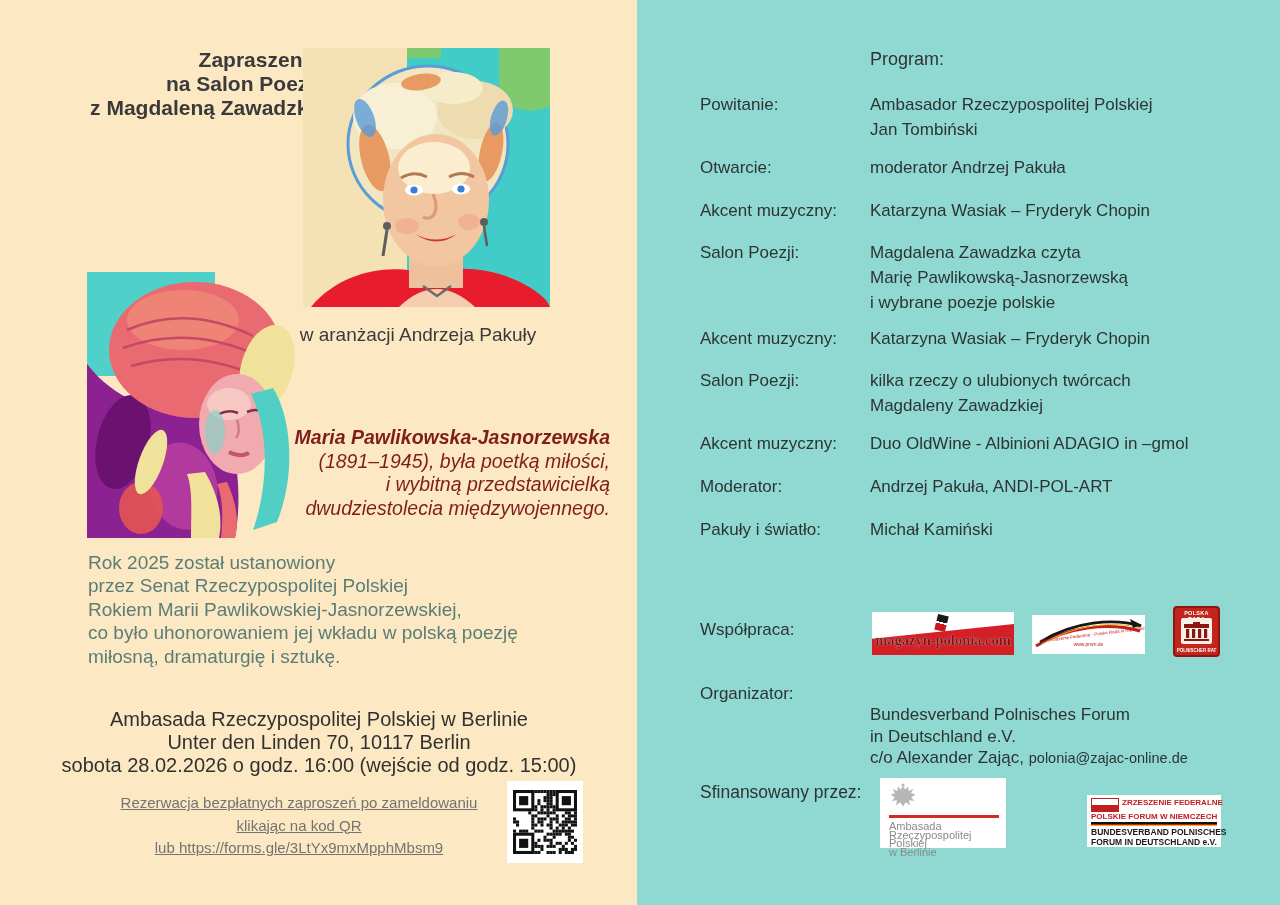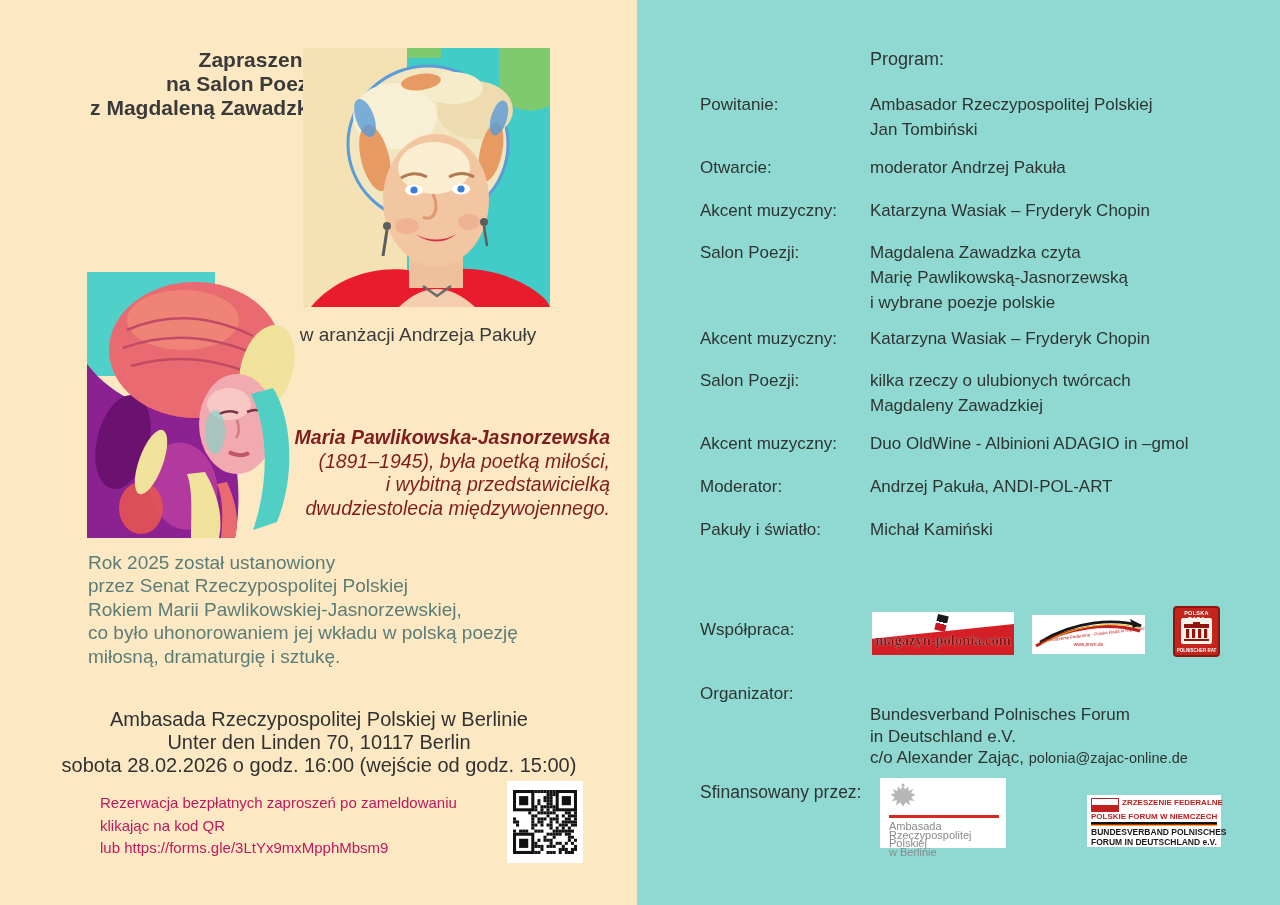--- a/index.html
+++ b/index.html
@@ -10,21 +10,21 @@
   .abs{position:absolute;}
   
   .title{left:60px;top:48px;width:260px;text-align:right;font-size:21px;font-weight:600;line-height:24px;color:#3a3a3a;}
   .portrait1{left:303px;top:48px;}
   .arr{left:278px;top:324px;width:280px;text-align:center;font-size:19px;color:#3a3a3a;}
   .portrait2{left:87px;top:272px;}
   .bio{left:250px;top:426px;width:360px;text-align:right;font-style:italic;color:#7f1d1d;font-size:19.5px;line-height:23.5px;}
   .bio .b{font-weight:600;}
   .year{left:88px;top:551px;font-size:19px;line-height:23.4px;color:#5b7d77;}
   .venue{left:38px;top:708px;width:562px;text-align:center;font-size:20px;line-height:23px;color:#313131;}
-  .resv{left:100px;top:792px;width:398px;text-align:left;font-size:15px;line-height:22.5px;color:#be185d;}
+  .resv{left:100px;top:792px;width:398px;text-align:center;font-size:15px;line-height:22.5px;color:#737373;text-decoration:underline;}
   .qr{left:507px;top:781px;width:76px;height:82px;background:#fff;display:flex;align-items:center;justify-content:center;}
   
   .rt{color:#2e3431;}
   .program-title{left:870px;top:49px;font-size:18px;font-weight:400;}
   .prow{position:absolute;left:700px;width:575px;font-size:17px;line-height:25px;}
   .prow .lbl{position:absolute;left:0;top:0;}
   .prow .val{margin-left:170px;}
   .r0{top:92px}.r1{top:155px}.r2{top:198px}.r3{top:240px}.r4{top:326px}
   .r5{top:368px}.r6{top:431px}.r7{top:474px}.r8{top:517px}
   .coop-lbl{left:700px;top:620px;font-size:17px;}

